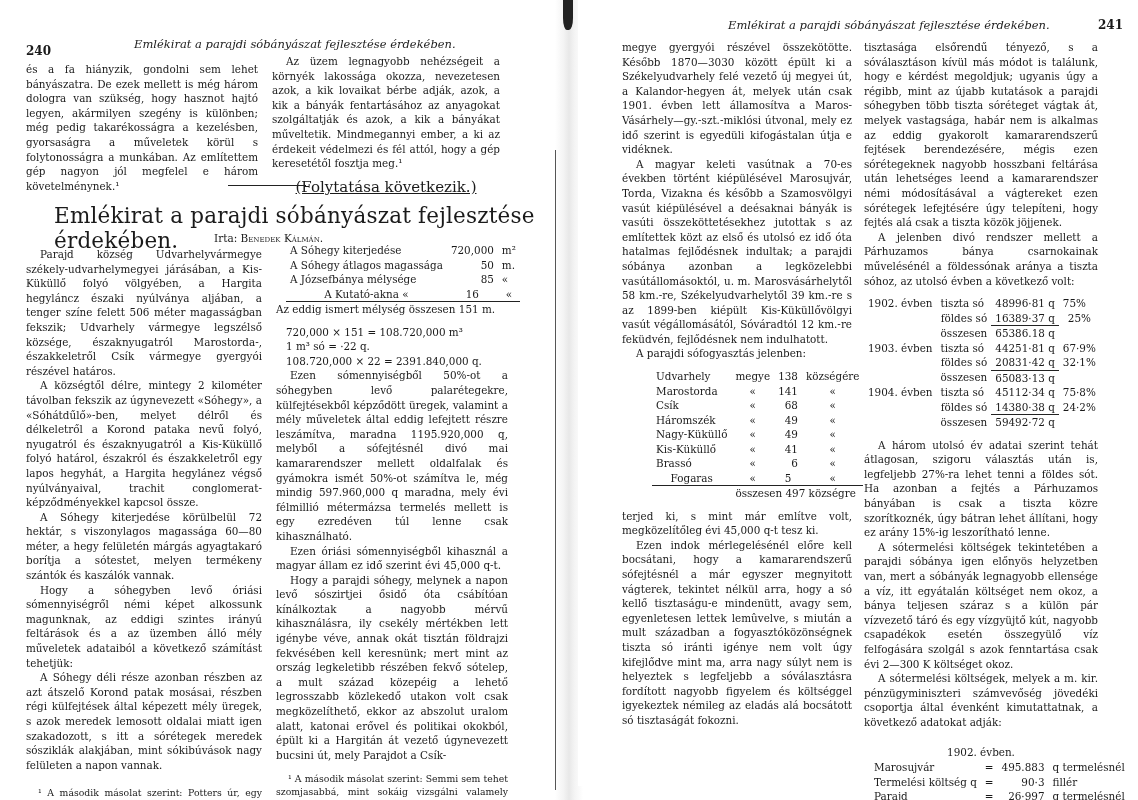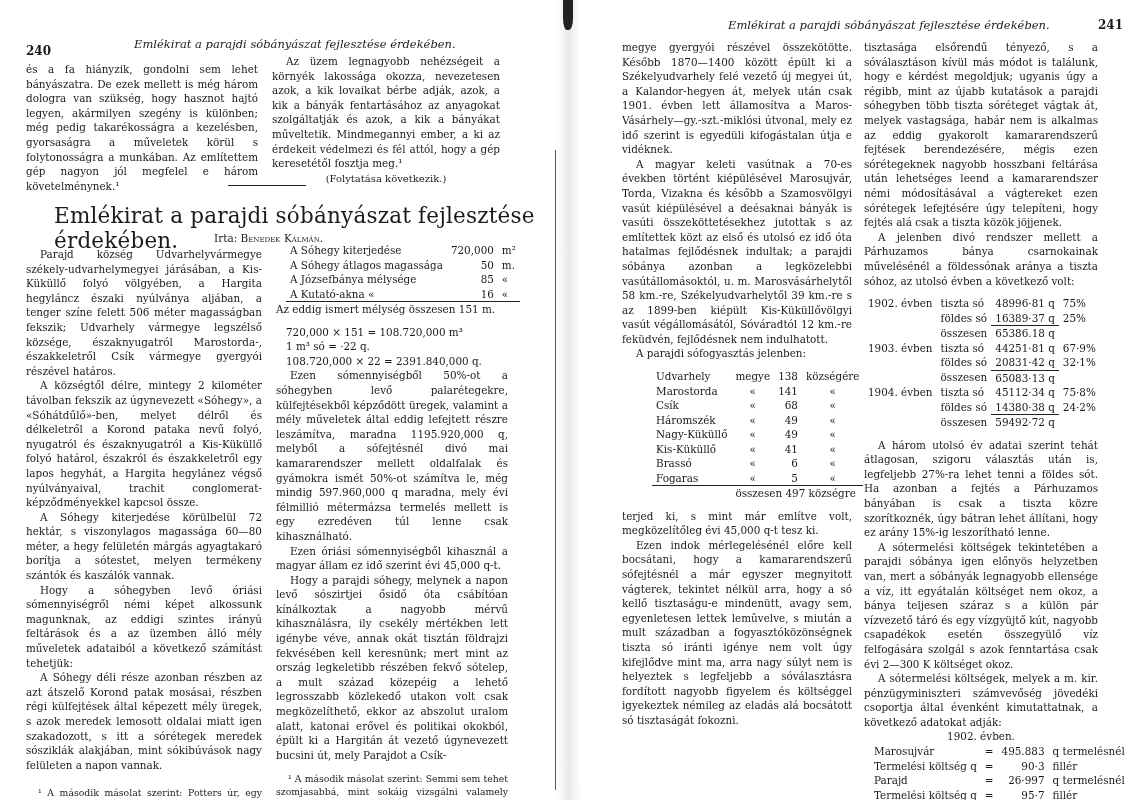--- a/index.html
+++ b/index.html
@@ -27,36 +27,36 @@
 
   .rule { position:absolute; height:1px; background:#222; }
   .title { position:absolute; font-size:21.5px; letter-spacing:0.2px; }
   .byline { position:absolute; font-size:10.5px; }
   .sc { font-variant:small-caps; }
 
   table.calc { border-collapse:collapse; font-size:10.4px; }
   table.calc td { padding:0 4px; line-height:14.5px; white-space:nowrap; }
   .r { text-align:right; }
   .c { text-align:center; }
-  .ul td { border-bottom:1px solid #222; }
+  .ul td { border-bottom:1px solid #222;text-align:center; }
 </style>
 </head>
 <body>
 
 <div class="page page-left">
   <div class="pnum" style="left:26px;top:44px;">240</div>
   <div class="running" style="left:134px;top:37px;">Emlékirat a parajdi sóbányászat fejlesztése érdekében.</div>
 
   <div class="col" style="left:26px;top:62px;width:232px;">
     <p class="cont">és a fa hiányzik, gondolni sem lehet bányászatra. De ezek mellett is még három dologra van szükség, hogy hasznot hajtó legyen, akármilyen szegény is különben; még pedig takarékosságra a kezelésben, gyorsaságra a műveletek körül s folytonosságra a munkában. Az említettem gép nagyon jól megfelel e három követelménynek.¹</p>
   </div>
 
   <div class="col" style="left:272px;top:54px;width:228px;">
     <p class="ind">Az üzem legnagyobb nehézségeit a környék lakossága okozza, nevezetesen azok, a kik lovaikat bérbe adják, azok, a kik a bányák fentartásához az anyagokat szolgáltatják és azok, a kik a bányákat műveltetik. Mindmegannyi ember, a ki az érdekeit védelmezi és fél attól, hogy a gép keresetétől fosztja meg.¹</p>
-    <p class="center" style="font-size:10px;margin-top:1px;">(Folytatása következik.)</p>
+    <p class="center" style="font-size:15px;margin-top:9px;text-decoration:underline;">(Folytatása következik.)</p>
   </div>
 
   <div class="rule" style="left:228px;top:185px;width:78px;"></div>
 
   <div class="title" style="left:54px;top:203px;">Emlékirat a parajdi sóbányászat fejlesztése érdekében.</div>
   <div class="byline" style="left:214px;top:232px;">
     <span>Irta: </span><span class="sc">Benedek Kálmán.</span>
   </div>
 
   <div class="col" style="left:26px;top:247px;width:236px;">
@@ -112,21 +112,21 @@
 
 <div class="spine"></div>
 <div class="spine-top"></div>
 <div class="spine-line"></div>
 
 <div class="page page-right">
   <div class="running" style="left:150px;top:18px;">Emlékirat a parajdi sóbányászat fejlesztése érdekében.</div>
   <div class="pnum" style="left:520px;top:18px;">241</div>
 
   <div class="col" style="left:44px;top:40px;width:230px;">
-    <p class="cont">megye gyergyói részével összekötötte. Később 1870—1400 között épült ki a Székelyudvarhely felé vezető új megyei út, a Kalandor-hegyen át, melyek után csak 1901. évben lett államosítva a Maros-Vásárhely—gy.-szt.-miklósi útvonal, mely ez idő szerint is egyedüli kifogástalan útja e vidéknek.</p>
+    <p class="cont">megye gyergyói részével összekötötte. Később 1870—3030 között épült ki a Székelyudvarhely felé vezető új megyei út, a Kalandor-hegyen át, melyek után csak 1901. évben lett államosítva a Maros-Vásárhely—gy.-szt.-miklósi útvonal, mely ez idő szerint is egyedüli kifogástalan útja e vidéknek.</p>
     <p class="ind">A magyar keleti vasútnak a 70-es években történt kiépülésével Marosujvár, Torda, Vizakna és később a Szamosvölgyi vasút kiépülésével a deésaknai bányák is vasúti összeköttetésekhez jutottak s az említettek közt az első és utolsó ez idő óta hatalmas fejlődésnek indultak; a parajdi sóbánya azonban a legközelebbi vasútállomásoktól, u. m. Marosvásárhelytől 58 km.-re, Székelyudvarhelytől 39 km.-re s az 1899-ben kiépült Kis-Küküllővölgyi vasút végállomásától, Sóváradtól 12 km.-re feküdvén, fejlődésnek nem indulhatott.</p>
     <p class="ind">A parajdi sófogyasztás jelenben:</p>
 
     <table class="calc" style="margin:8px 1px 8px 30px;">
       <tbody>
           <tr>
             <td>Udvarhely</td>
             <td class="c">megye</td>
             <td class="r">138</td>
             <td>községére</td>
@@ -245,21 +245,21 @@
             <td class="r">59492·72 q</td>
             <td></td>
           </tr>
     </tbody>
       </table>
 
     <p class="ind">A három utolsó év adatai szerint tehát átlagosan, szigoru választás után is, legfeljebb 27%-ra lehet tenni a földes sót. Ha azonban a fejtés a Párhuzamos bányában is csak a tiszta közre szorítkoznék, úgy bátran lehet állítani, hogy ez arány 15%-ig leszorítható lenne.</p>
     <p class="ind">A sótermelési költségek tekintetében a parajdi sóbánya igen előnyös helyzetben van, mert a sóbányák legnagyobb ellensége a víz, itt egyátalán költséget nem okoz, a bánya teljesen száraz s a külön pár vízvezető táró és egy vízgyüjtő kút, nagyobb csapadékok esetén összegyülő víz felfogására szolgál s azok fenntartása csak évi 2—300 K költséget okoz.</p>
     <p class="ind">A sótermelési költségek, melyek a m. kir. pénzügyminiszteri számvevőség jövedéki csoportja által évenként kimutattatnak, a következő adatokat adják:</p>
 
-    <div class="center" style="margin-top:0;">1902. évben.</div>
+    <div class="center" style="margin-top:16px;">1902. évben.</div>
     <table class="calc" style="margin-left:6px;">
       <tbody>
           <tr>
             <td>Marosujvár</td>
             <td>=</td>
             <td class="r">495.883</td>
             <td>q termelésnél</td>
           </tr>
       <tr>
             <td>Termelési költség q</td>

